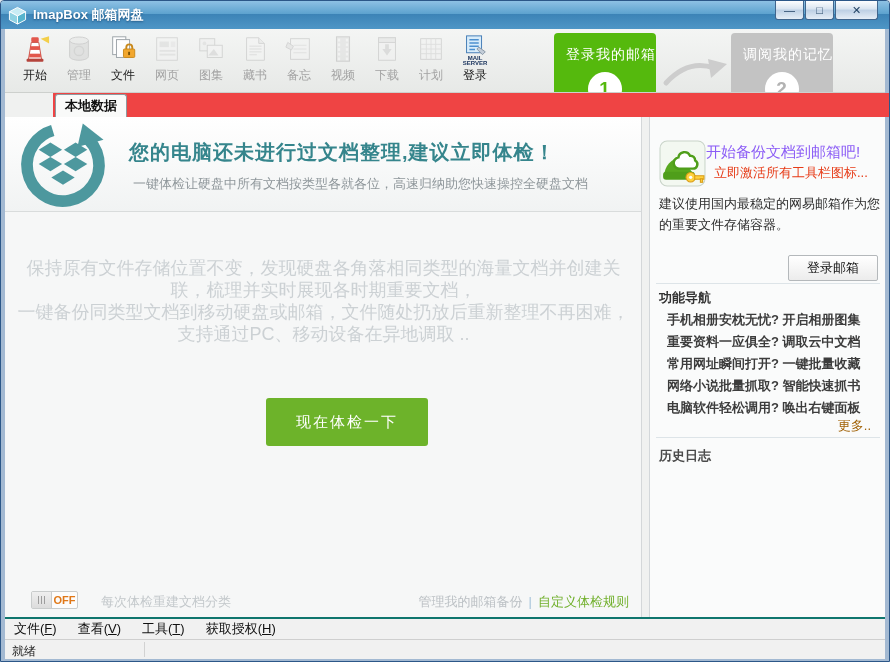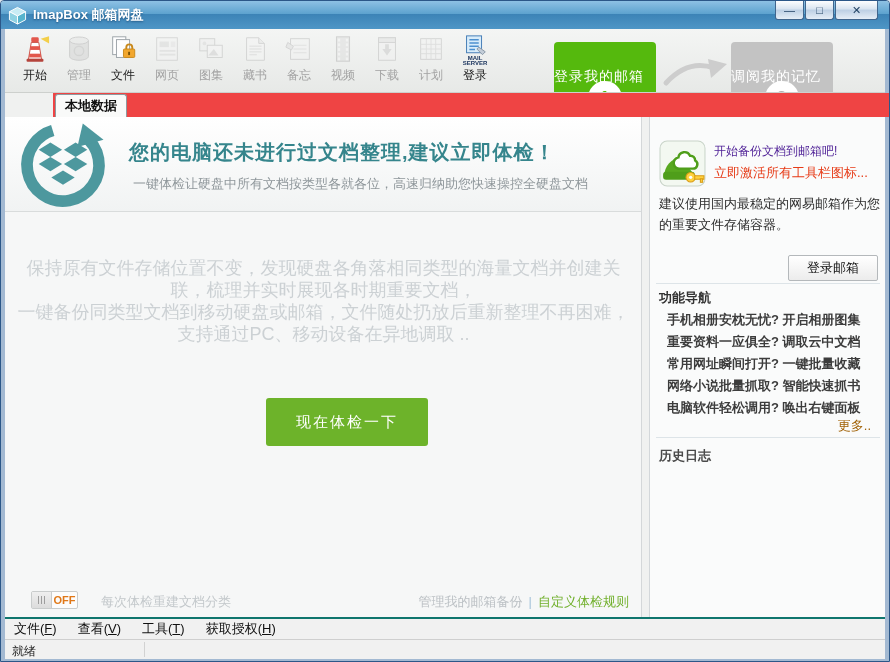--- a/index.html
+++ b/index.html
@@ -28,22 +28,22 @@
     background:linear-gradient(#f4f5f4, #e7e9e7); border-bottom:1px solid #cdd0cd; overflow:hidden; }
   .tool-row { position:absolute; left:8px; top:3px; display:flex; }
   .tool-item { width:44px; height:58px; display:flex; flex-direction:column; align-items:center; justify-content:flex-start; }
   .tool-item .ticon { width:32px; height:34px; display:flex; align-items:center; justify-content:center; position:relative; }
   .tool-item .tlabel { font-size:12px; color:#222; margin-top:1px; }
   .tool-item.dis .ticon { filter:grayscale(1) opacity(.40); }
   .tool-item.dis .tlabel { color:#a2a2a2; }
   .mailtxt { position:absolute; left:1px; bottom:0px; width:30px; font-size:6px; line-height:5px; font-weight:bold;
     color:#16305a; text-align:center; letter-spacing:0; word-spacing:30px; }
 
-  .step-btn { position:absolute; top:13px; width:102px; height:72px; border-radius:4px; color:#fff; font-size:14px;
-    text-align:left; padding-top:26px; letter-spacing:1px; }
+  .step-btn { position:absolute; top:4px; width:102px; height:72px; border-radius:4px; color:#fff; font-size:14px;
+    text-align:right; padding-top:13px; letter-spacing:1px; }
   .step-btn .num-circle { position:absolute; left:50%; margin-left:-17px; top:39px; width:34px; height:34px;
     border-radius:50%; background:#fff; font-size:19px; font-weight:bold; display:flex; align-items:center; justify-content:center; }
   .step1 { left:549px; background:#55b90d; }
   .step1 .num-circle { color:#55b90d; }
   .step2 { left:726px; background:#c3c3c3; }
   .step2 .num-circle { color:#b3b3b3; }
   .step-arrow { position:absolute; left:655px; top:22px; }
 
   
   .tabstrip { position:absolute; left:0; top:64px; width:100%; height:24px; background:#ef4444;margin-left:48px; }
@@ -71,21 +71,21 @@
   .toggle .state { flex:1; display:flex; align-items:center; justify-content:center; font-size:11px; font-weight:bold; color:#e07818; }
   .toggle-label { position:absolute; left:96px; top:5px; font-size:13px; color:#c3c8cb; }
   .footer-links { position:absolute; right:12px; top:5px; font-size:13px; }
   .footer-links .manage { color:#bcc1c5; }
   .footer-links .sep { color:#a5c3da; margin:0 6px; }
   .footer-links .rules { color:#71b02c; }
 
   
   .sidebar { position:absolute; left:644px; top:88px; width:236px; height:500px; background:#fafbfb; border-left:1px solid #d3d7da; }
   .promo-icon { position:absolute; left:9px; top:23px; }
-  .promo-title { position:absolute; left:64px; top:26px; font-size:12px; color:#4c1d95; }
+  .promo-title { position:absolute; left:56px; top:26px; font-size:15px; color:#8b5cf6; }
   .promo-sub { position:absolute; left:64px; top:47px; font-size:13px; color:#e63b17; }
   .promo-body { position:absolute; left:9px; top:76px; width:222px; font-size:13px; line-height:21px; color:#2e2e2e; }
   .login-btn { position:absolute; left:138px; top:111px; width:90px; height:26px; font-size:13px; color:#111;
     background:linear-gradient(#ffffff,#ececec); border:1px solid #b4b8bb; border-radius:2px; cursor:pointer; font-family:inherit;margin-top:27px; }
   .side-div { position:absolute; left:6px; width:224px; height:0; border-top:1px solid #dde4e8; }
   .nav-header { position:absolute; left:9px; top:172px; font-size:13px; font-weight:bold; color:#333; }
   .nav-list { position:absolute; left:17px; top:192px; font-size:13px; color:#3c3c3c; }
   .nav-item { height:22px; line-height:22px; white-space:nowrap;font-weight:bold; }
   .nav-more { position:absolute; right:14px; top:300px; font-size:13px; color:#a16207; }
   .history-header { position:absolute; left:9px; top:330px; font-size:13px; font-weight:bold; color:#4a4a4a; }

